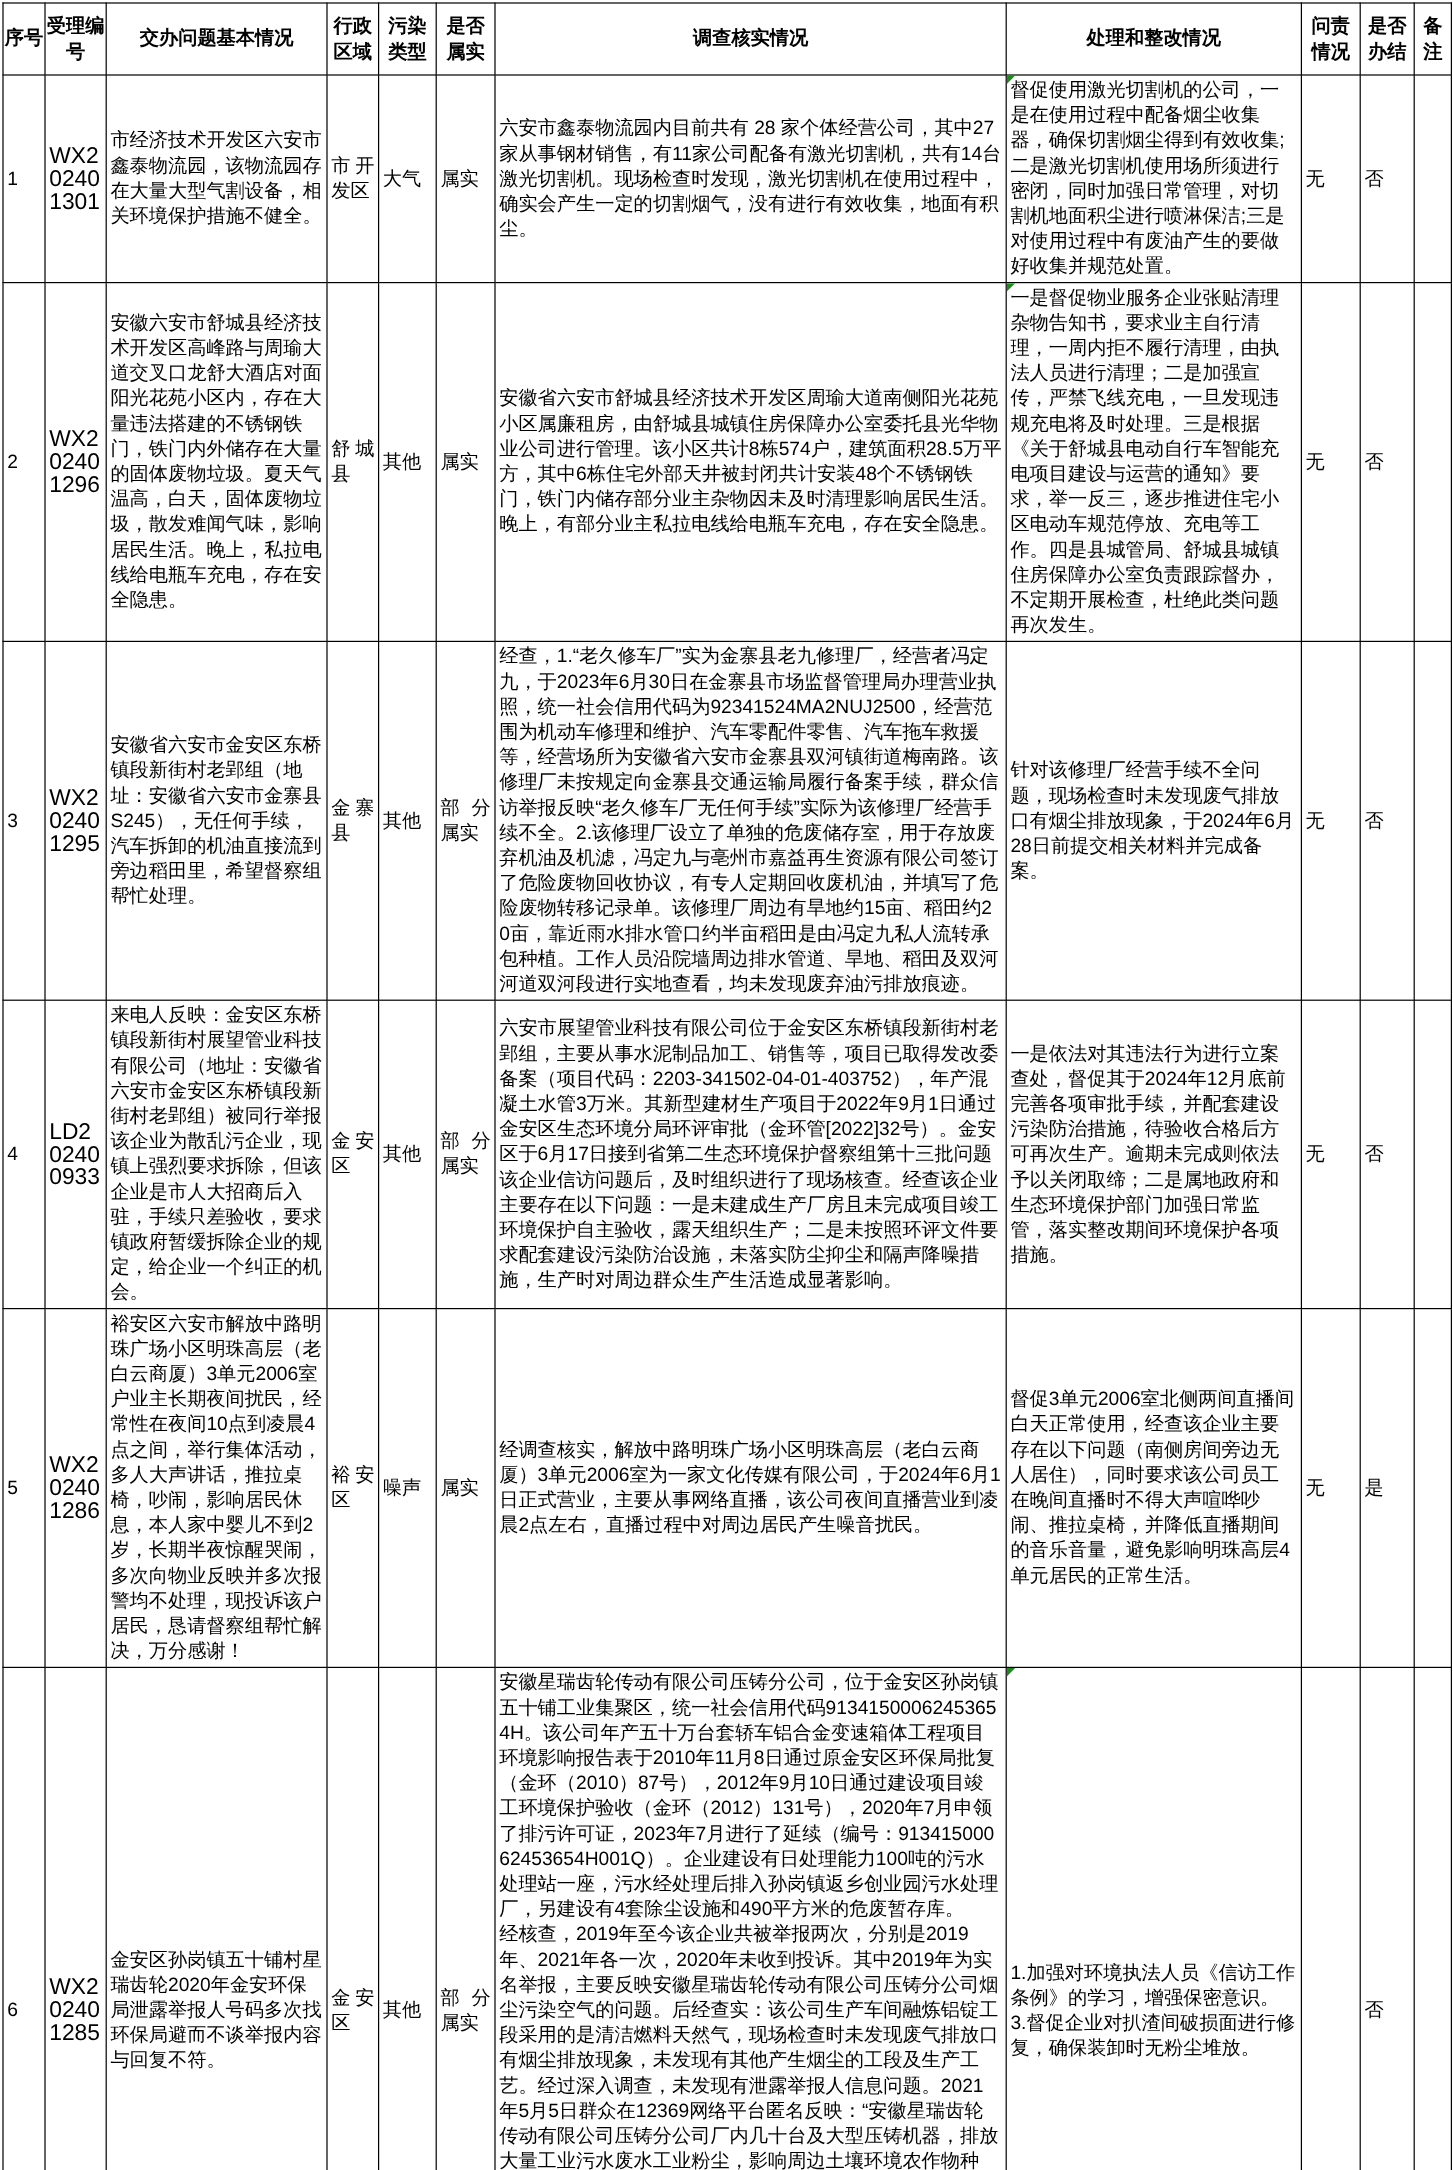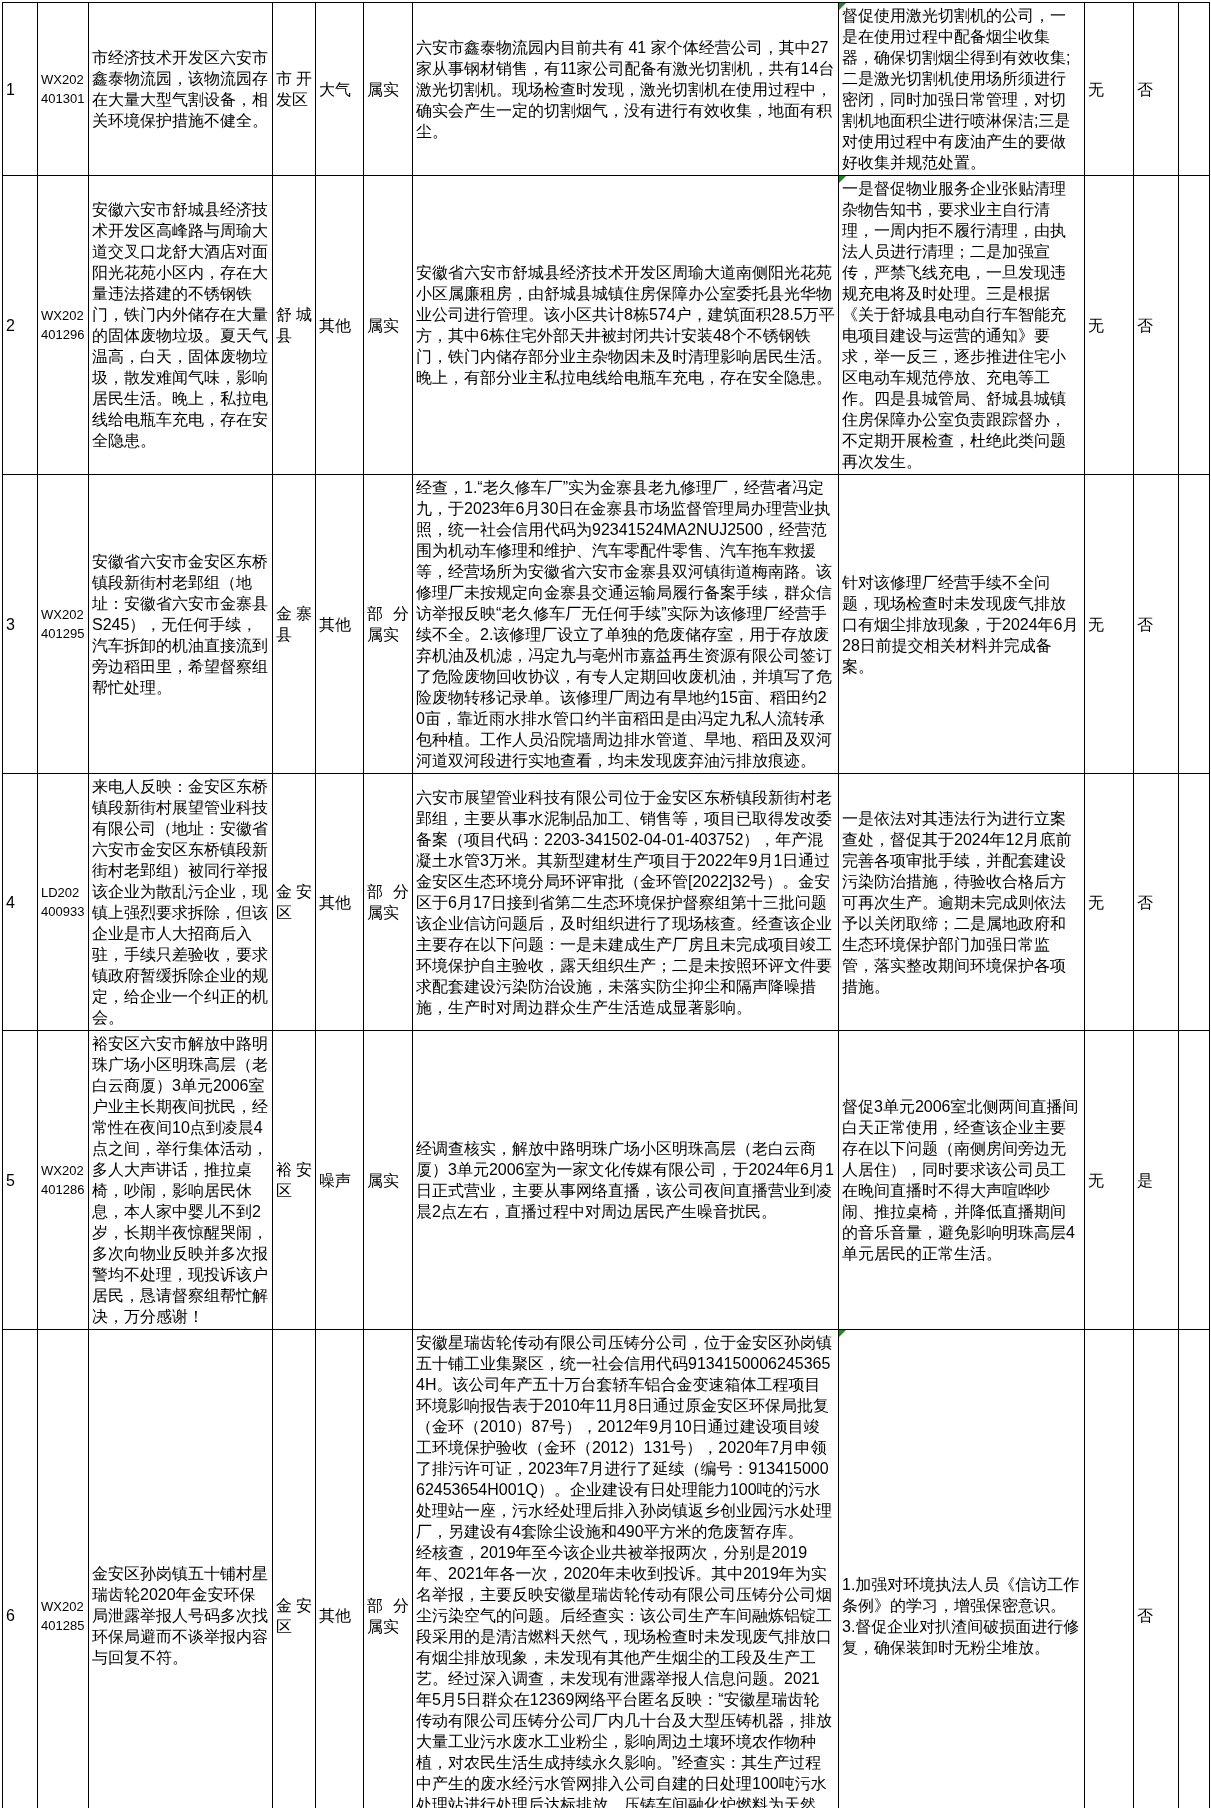--- a/index.html
+++ b/index.html
@@ -13,21 +13,21 @@
   col.c-pollution{width:48px}
   col.c-verified{width:49px}
   col.c-invest{width:426px}
   col.c-rect{width:246px}
   col.c-account{width:49px}
   col.c-closed{width:45px}
   col.c-remark{width:31px}
   th,td{border:1px solid #000;vertical-align:middle;padding:2px 3px;font-size:16px;line-height:21px;overflow:hidden;word-break:break-all;}
   th{font-weight:bold;text-align:center;padding:2px 1px;}
   td{text-align:left;}
-  td.num{font-size:13px;line-height:19px;}
+  td.num{font-size:19px;line-height:19px;}
   td.dist{text-align:justify;text-justify:inter-character;}
   td.pre{white-space:pre-wrap;}
   tr.hdr{height:60px;}
   tr.r1{height:125px;}
   tr.r2{height:277px;}
   tr.r3{height:286px;}
   tr.r4{height:250px;}
   tr.r5{height:294px;}
   tr.r6{height:516px;}
   td.marked{position:relative;margin-top:37px;}
@@ -46,29 +46,42 @@
     <col class="c-pollution">
         <col class="c-verified">
         <col class="c-invest">
         <col class="c-rect">
     <col class="c-account">
         <col class="c-closed">
         <col class="c-remark">
   </colgroup>
 
   <tbody>
+        <tr class="hdr">
+    <th>序号</th>
+    <th>受理编号</th>
+    <th>交办问题基本情况</th>
+    <th>行政区域</th>
+    <th>污染类型</th>
+    <th>是否属实</th>
+    <th>调查核实情况</th>
+    <th>处理和整改情况</th>
+    <th>问责情况</th>
+    <th>是否办结</th>
+    <th>备注</th>
+  </tr>
 
   <tr class="r1">
     <td>1</td>
     <td class="num">WX202401301</td>
     <td>市经济技术开发区六安市鑫泰物流园，该物流园存在大量大型气割设备，相关环境保护措施不健全。</td>
     <td class="dist">市开发区</td>
     <td>大气</td>
     <td class="dist">属实</td>
-    <td>六安市鑫泰物流园内目前共有 41 家个体经营公司，其中27家从事钢材销售，有11家公司配备有激光切割机，共有14台激光切割机。现场检查时发现，激光切割机在使用过程中，确实会产生一定的切割烟气，没有进行有效收集，地面有积尘。</td>
+    <td>六安市鑫泰物流园内目前共有 28 家个体经营公司，其中27家从事钢材销售，有11家公司配备有激光切割机，共有14台激光切割机。现场检查时发现，激光切割机在使用过程中，确实会产生一定的切割烟气，没有进行有效收集，地面有积尘。</td>
     <td class="marked"><span class="corner"></span><span>督促使用激光切割机的公司，一是在使用过程中配备烟尘收集器，确保切割烟尘得到有效收集;二是激光切割机使用场所须进行密闭，同时加强日常管理，对切割机地面积尘进行喷淋保洁;三是对使用过程中有废油产生的要做好收集并规范处置。</span></td>
     <td>无</td>
     <td>否</td>
     <td></td>
   </tr>
 
   <tr class="r2">
     <td>2</td>
     <td class="num">WX202401296</td>
     <td>安徽六安市舒城县经济技术开发区高峰路与周瑜大道交叉口龙舒大酒店对面阳光花苑小区内，存在大量违法搭建的不锈钢铁门，铁门内外储存在大量的固体废物垃圾。夏天气温高，白天，固体废物垃圾，散发难闻气味，影响居民生活。晚上，私拉电线给电瓶车充电，存在安全隐患。</td>

